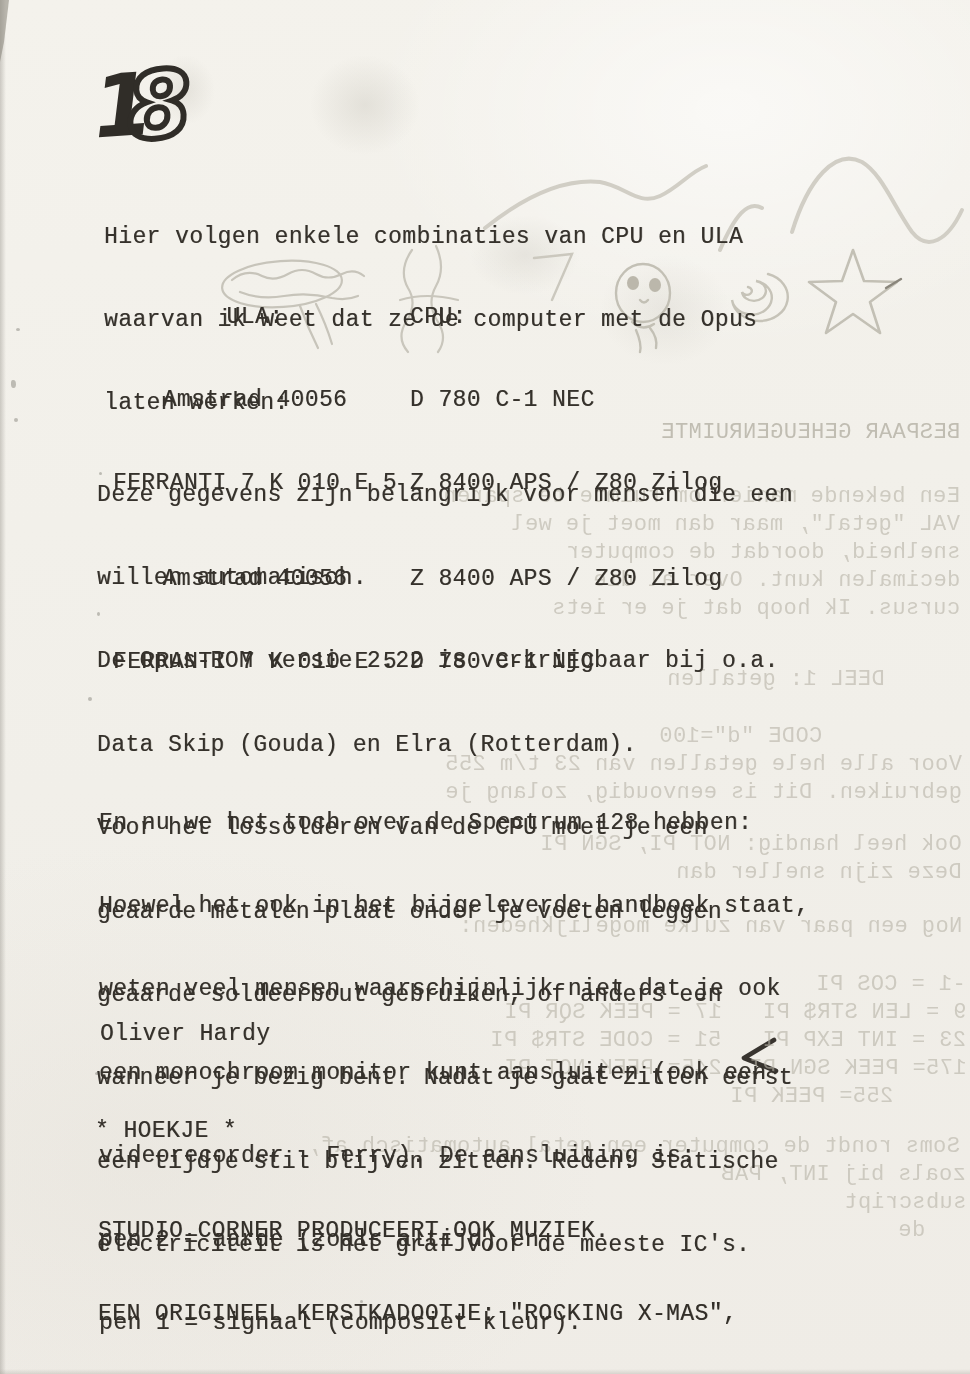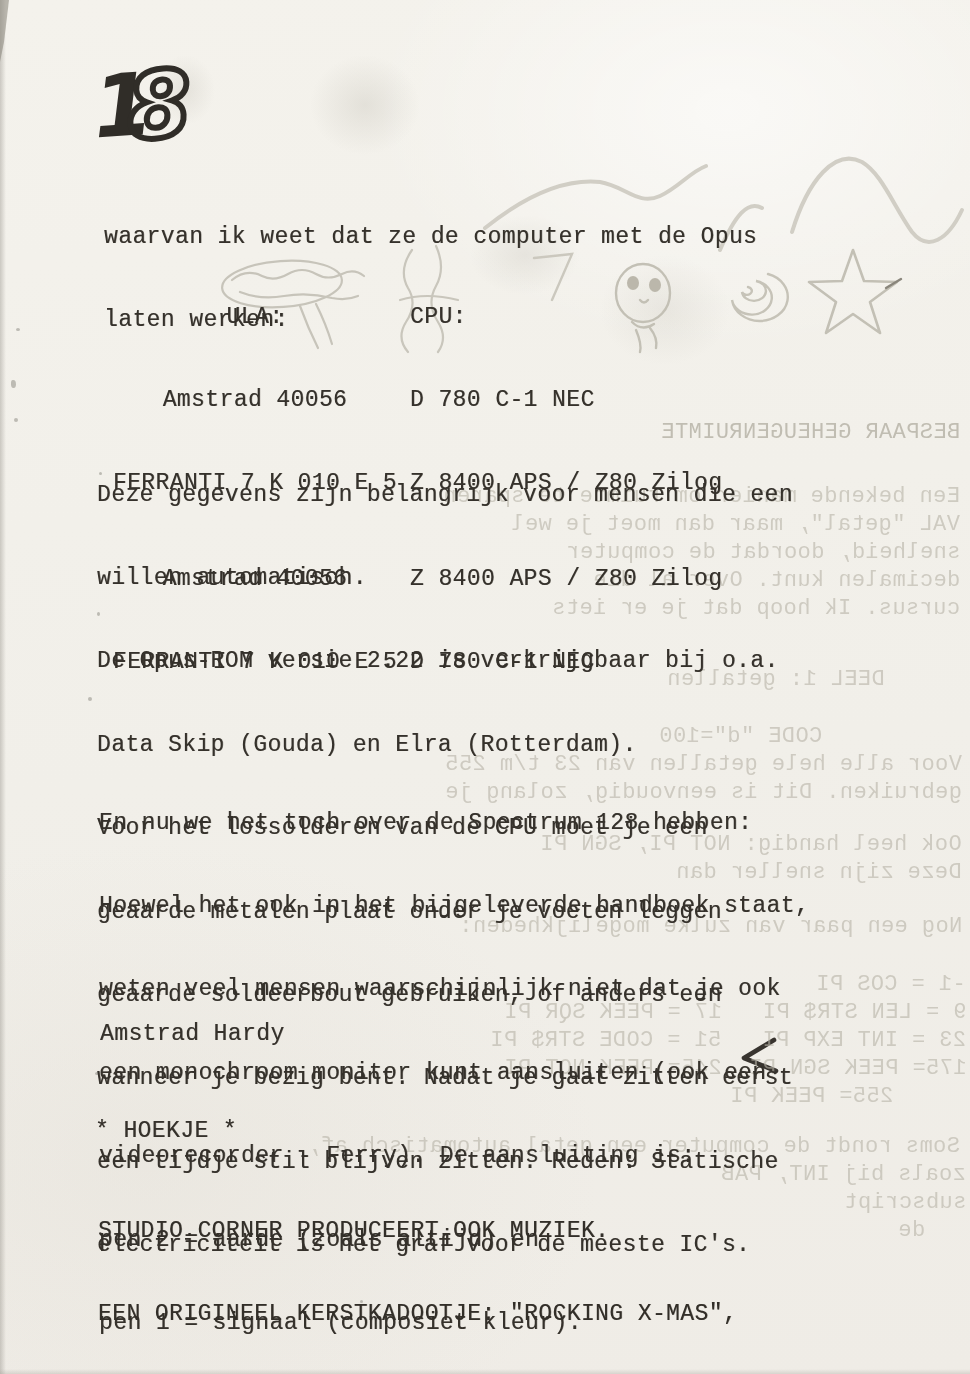--- a/index.html
+++ b/index.html
@@ -130,20 +130,21 @@
   <div class="bleed-line" style="top:1028px;right:4px">23 = INT EXP PI   51 = CODE STR$ PI</div>
   <div class="bleed-line" style="top:1056px;right:4px">175= PEEK SGN PI  245= PEEK NOT PI</div>
   <div class="bleed-line" style="top:1084px;right:77px">255= PEEK PI</div>
   <div class="bleed-line" style="top:1134px;right:10px">Soms rondt de computer een getal automatisch af,</div>
   <div class="bleed-line" style="top:1162px;right:4px">zoals bij INT, PAB</div>
   <div class="bleed-line" style="top:1190px;right:4px">subscript</div>
   <div class="bleed-line" style="top:1218px;right:45px">de</div>
 </div>
 
 <div class="typed" style="left:104px;top:168px">
+  <div class="ln">Hier volgen enkele combinaties van CPU en ULA</div>
   <div class="ln">waarvan ik weet dat ze de computer met de Opus</div>
   <div class="ln">laten werken:</div>
 </div>
 
 <div class="typed" style="left:100px;top:248px">
   <div class="trow">
     <span class="tcol1">ULA:</span>
     <span>CPU:</span>
   </div>
   <div class="trow">
@@ -182,21 +183,21 @@
   <div class="ln">Hoewel het ook in het bijgeleverde handboek staat,</div>
   <div class="ln">weten veel mensen waarschijnlijk niet dat je ook</div>
   <div class="ln">een monochroom monitor kunt aansluiten (ook een</div>
   <div class="ln">videorecorder - Ferry). De aansluiting is:</div>
   <div class="ln">pen 2 = aarde (zoals altijd) en</div>
   <div class="ln">pen 1 = signaal (composiet kleur).</div>
   
   
 </div>
 
-<div class="typed" style="left:100px;top:1021px">Amstrad Hardy</div>
+<div class="typed" style="left:100px;top:1021px">Oliver Hardy</div>
 
 <div class="typed" style="left:95px;top:1118px">* HOEKJE *</div>
 
 <div class="typed caps" style="left:98px;top:1162px">
   <div class="ln">STUDIO CORNER PRODUCEERT OOK MUZIEK.</div>
   <div class="ln">EEN ORIGINEEL KERSTKADOOTJE: "ROCKING X-MAS",</div>
   
   
   
   

